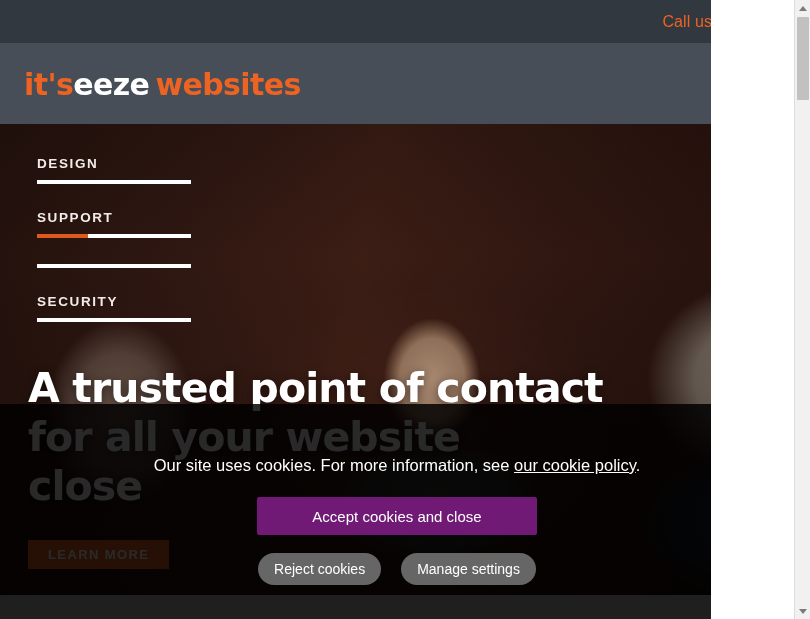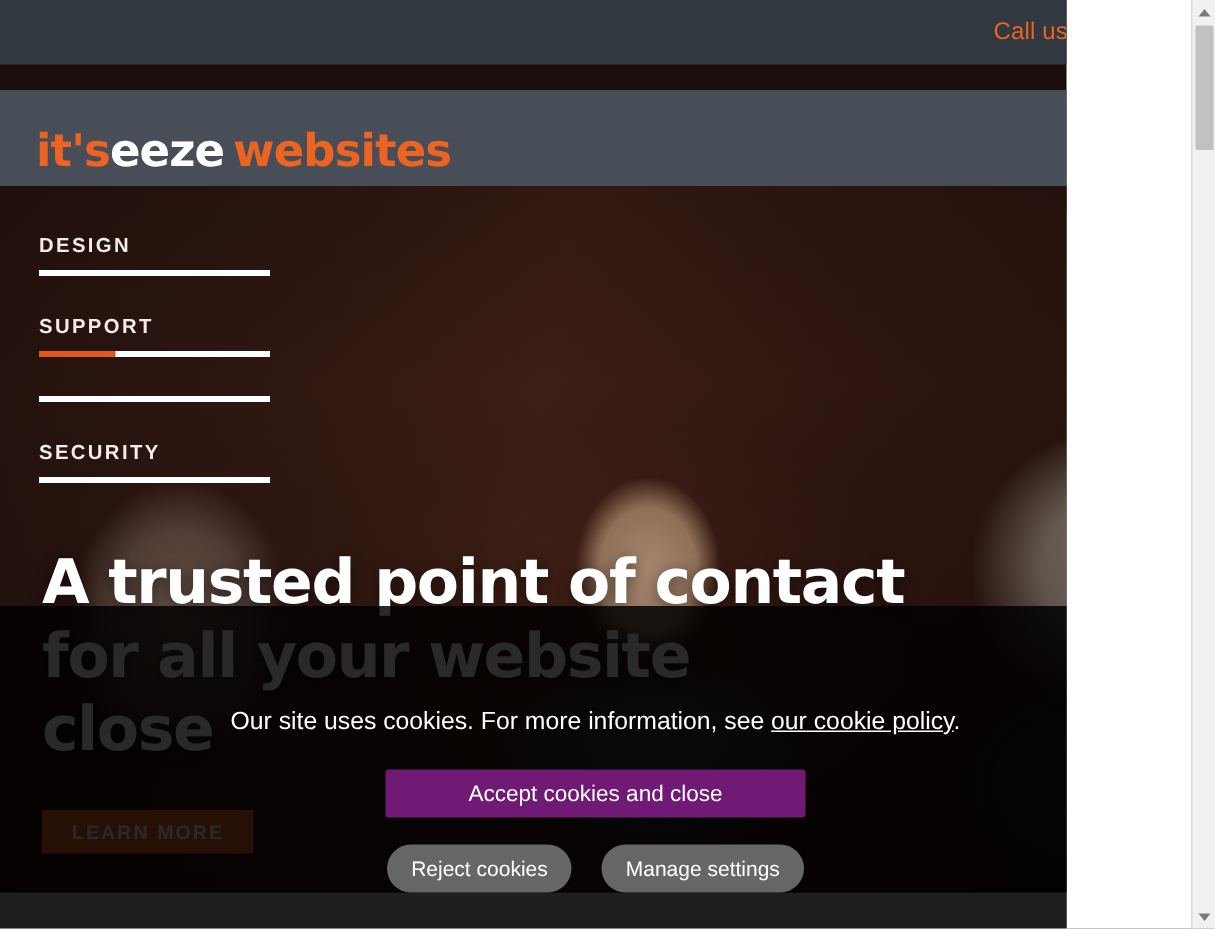--- a/index.html
+++ b/index.html
@@ -52,21 +52,21 @@
   }
   .phone-icon {
     width: 28px; height: 28px;
     display: block;
     cursor: pointer;
   }
 
   
   #header {
     position: absolute;
-    left: 0; top: 60px;
+    left: 0; top: 43px;
     width: 794px;
     height: 81px;
     background: #474e58;
     display: flex;
     align-items: center;
   }
   #logo {
     position: absolute;
     left: 24px;
     top: 50%;
@@ -138,21 +138,21 @@
       linear-gradient(180deg, rgba(20,10,7,0.22) 0%, rgba(20,10,7,0) 28%, rgba(12,6,4,0.30) 100%);
   }
 
   
   #feature-nav {
     position: absolute;
     left: 26px;
     top: 32px;
     width: 156px;
   }
-  .feature-item { margin-bottom: 26px; cursor: pointer; }
+  .feature-item { margin-bottom: 26px; cursor: pointer; margin-left: 11px; }
   .feature-label {
     color: #f2ece8;
     font-size: 13.5px;
     font-weight: bold;
     letter-spacing: 1.6px;
     margin-bottom: 9px;
     font-family: "Liberation Sans", sans-serif;
   }
   .feature-track {
     position: relative;
@@ -209,21 +209,21 @@
   
   #cookie-overlay {
     position: absolute;
     left: 0; top: 404px;
     width: 794px;
     height: 191px;
     background: rgba(0,0,0,0.84);
     display: flex;
     flex-direction: column;
     align-items: center;
-    padding-top: 68px;
+    padding-top: 52px;
     z-index: 20;
   }
   #cookie-message {
     color: #ffffff;
     font-size: 16.5px;
     text-align: center;
     white-space: nowrap;
   }
   #cookie-policy-link {
     color: #ffffff;

